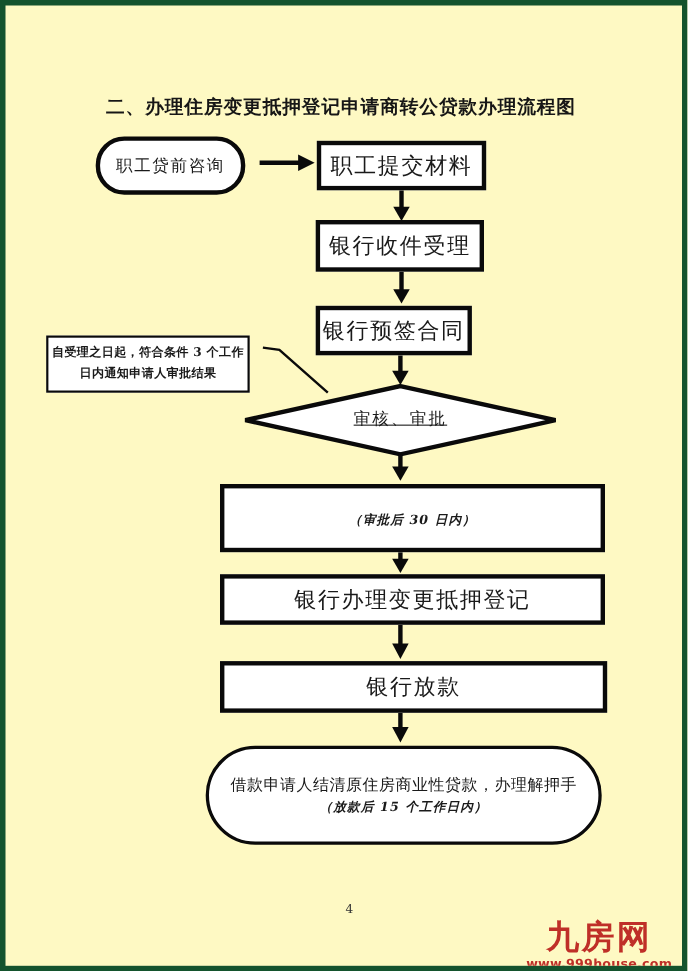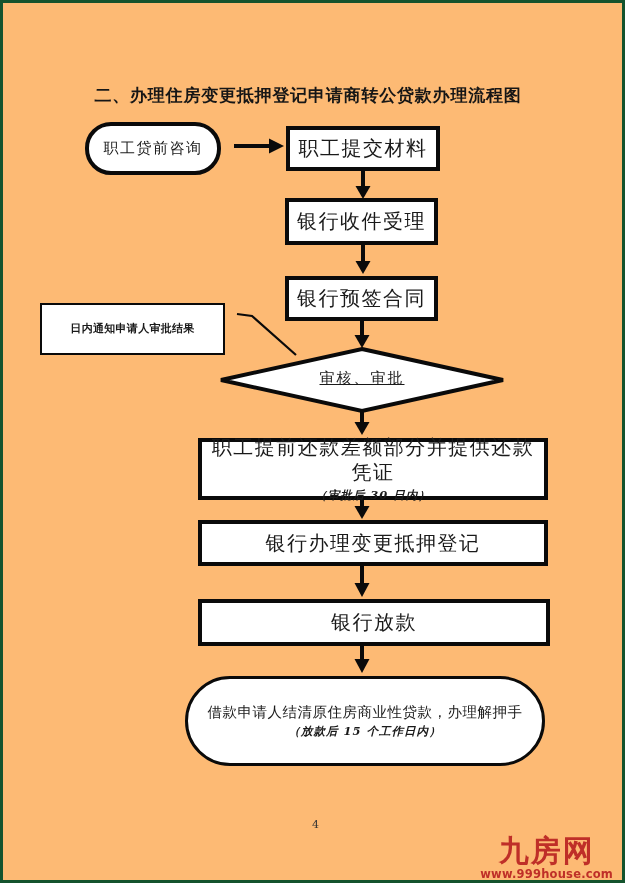--- a/index.html
+++ b/index.html
@@ -2,25 +2,25 @@
 <html><head>
 <meta charset="utf-8">
 <style>
   * { margin: 0; padding: 0; box-sizing: border-box; }
   html, body { background: #e8e8e8; }
   .page {
     position: relative;
     width: 625px;
     height: 883px;
     margin: 0 auto;
-    background: #fdba74;
+    background: #fef9c3;
     font-family: "DejaVu Serif", "Liberation Serif", serif;
     color: #1a1a1a;
     overflow: hidden;
-    border: 3px solid #14532d;
+    border: 5px solid #14532d;
   }
   .page-title {
     position: absolute;
     left: 45px;
     top: 81px;
     width: 520px;
     text-align: center;
     font-family: "DejaVu Sans", "Liberation Sans", sans-serif;
     font-weight: bold;
     font-size: 17px;
@@ -40,21 +40,21 @@
   }
   .node .label { font-size: 20px; letter-spacing: 1.5px; }
   .node .sublabel { font-size: 11.5px; letter-spacing: 1px; margin-top: 3px; font-weight: bold; font-style: italic; }
   .terminator-start {
     left: 82px; top: 119px; width: 136px; height: 53px;
     border-radius: 26px;
   }
   .terminator-start .label { font-size: 15px; letter-spacing: 1.5px; }
   .box-submit   { left: 283px; top: 123px; width: 154px; height: 45px; }
   .box-receive  { left: 282px; top: 195px; width: 153px; height: 47px; }
-  .box-presign  { left: 282px; top: 273px; width: 153px; height: 45px; }
+  .box-presign  { left: 282px; top: 273px; width: 142px; height: 45px; }
   .box-repay    { left: 195px; top: 435px; width: 350px; height: 62px; }
   .box-register { left: 195px; top: 517px; width: 350px; height: 46px; align-items: center; }
   .box-disburse { left: 195px; top: 596px; width: 352px; height: 47px; }
   .terminator-end {
     left: 182px; top: 673px; width: 360px; height: 90px;
     border-width: 3px;
     border-radius: 46px;
   }
   .terminator-end .label { font-size: 14.5px; letter-spacing: 0.5px; line-height: 1.32; }
   .terminator-end .sublabel { font-size: 11.5px; margin-top: 2px; }
@@ -177,27 +177,27 @@
 
   <div class="node box-receive">
     <div class="label">银行收件受理</div>
   </div>
 
   <div class="node box-presign">
     <div class="label">银行预签合同</div>
   </div>
 
   <div class="note-box">
+    <div>自受理之日起，符合条件 3 个工作</div>
     <div>日内通知申请人审批结果</div>
   </div>
 
   <div class="decision-label">审核、审批</div>
 
   <div class="node box-repay">
-    <div class="label">职工提前还款差额部分并提供还款凭证</div>
     <div class="sublabel">（审批后 30 日内）</div>
   </div>
 
   <div class="node box-register">
     <div class="label">银行办理变更抵押登记</div>
   </div>
 
   <div class="node box-disburse">
     <div class="label">银行放款</div>
   </div>

